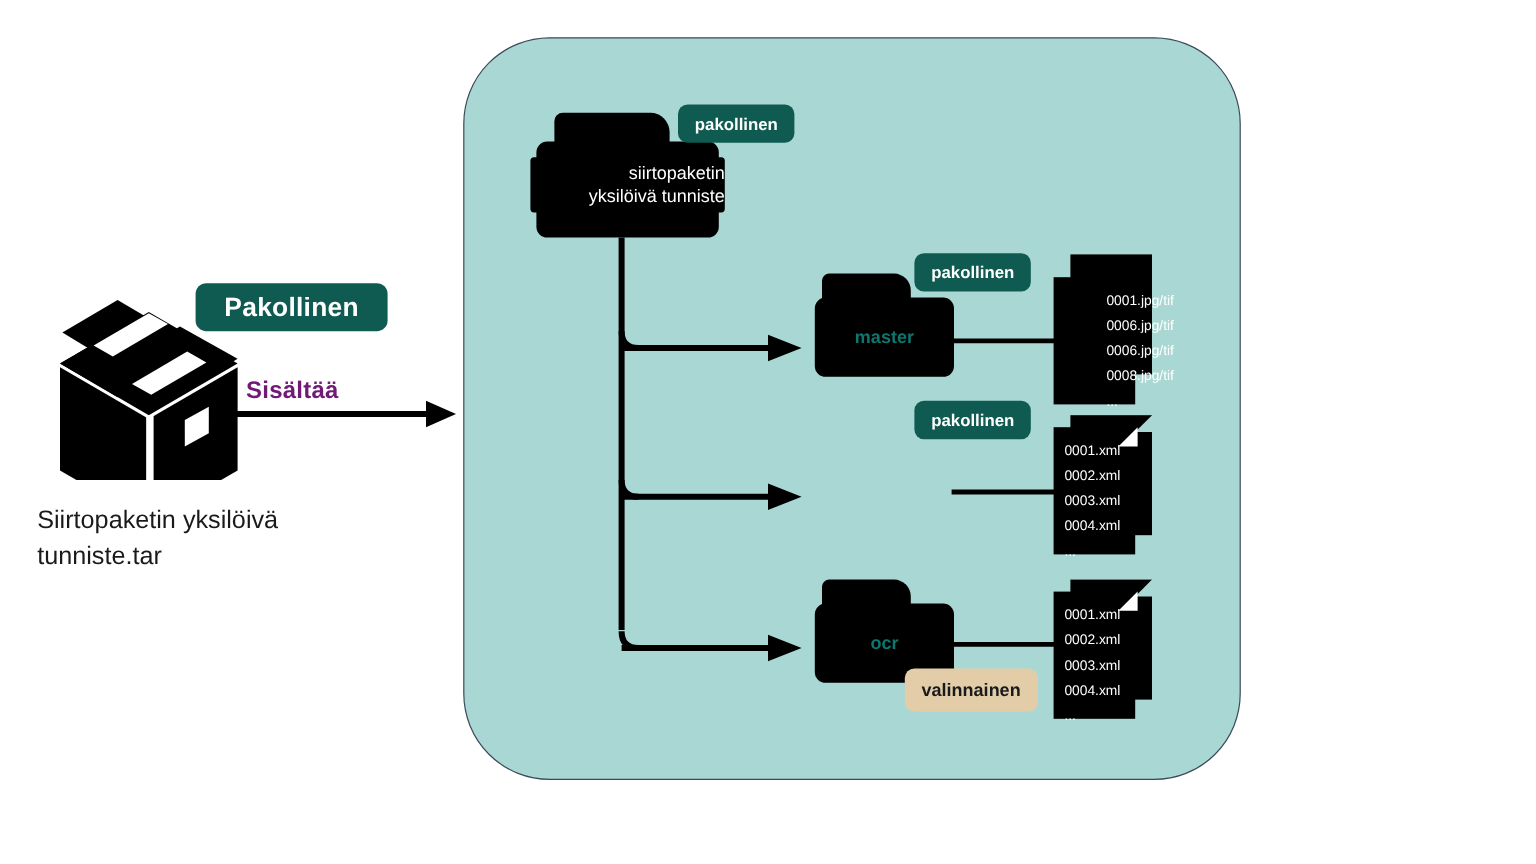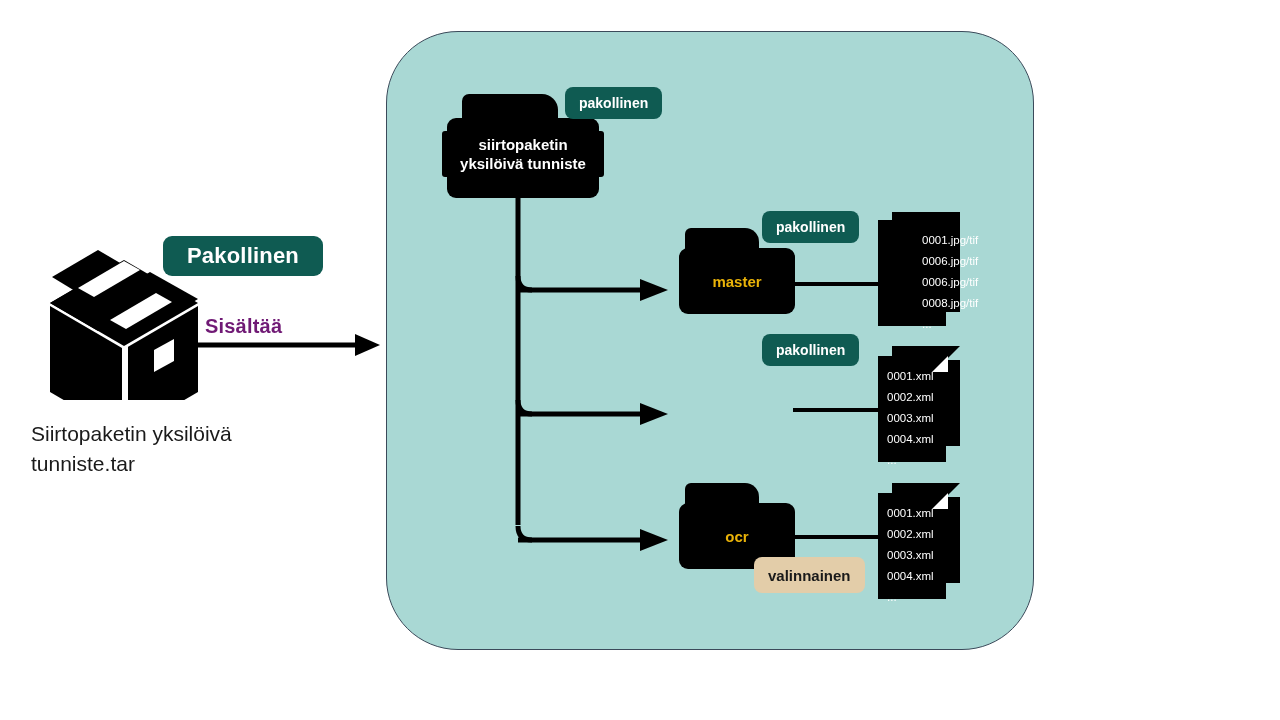--- a/index.html
+++ b/index.html
@@ -70,40 +70,40 @@
     background: #000000;
     border-radius: 7px 7px 0 0;
   }
   .folder-body {
     position: absolute;
     background: #000000;
     border-radius: 9px;
     display: flex;
     align-items: center;
     justify-content: center;
-    color: #eab308;
+    color: #0f766e;
     font-weight: bold;
   }
 
   
   #folder-root { left: 447px; top: 94px; width: 152px; height: 104px; }
   #folder-root .folder-tab { left: 15px; top: 0; width: 96px; height: 34px;
      border-radius: 7px 16px 0 0; }
   #folder-root .folder-body { left: 0; top: 24px; width: 152px; height: 80px;
      font-size: 15px; line-height: 19px; }
   #root-label-box {
     position: absolute;
     left: -5px; top: 37px;
     width: 162px;
     background: #000000;
     color: #ffffff;
     font-size: 15px;
     line-height: 19px;
-    font-weight: bold;
-    text-align: center;
+    font-weight: normal;
+    text-align: right;
     padding: 4px 0;
     border-radius: 3px;
   }
 
   
   .child-folder { width: 116px; height: 86px; }
   .child-folder .folder-tab { left: 6px; top: 0; width: 74px; height: 28px;
      border-radius: 6px 14px 0 0; }
   .child-folder .folder-body { left: 0; top: 20px; width: 116px; height: 66px;
      font-size: 15px; }
@@ -243,21 +243,21 @@
     <div class="folder-tab"></div>
     <div class="folder-body">master</div>
   </div>
 
   <div class="abs badge-small badge-teal" id="badge-master-pakollinen">
     <span>pakollinen</span>
   </div>
 
   <div class="docstack" id="docs-master">
     <div class="doc-shadow" style="left:14px; top:0; width:68px; height:100px;"></div>
-    <div class="doc-front" style="left:0; top:8px; width:68px; height:106px;padding-left:44px;">
+    <div class="doc-front" style="left:0; top:19px; width:68px; height:106px;padding-left:44px;">
       <span class="fname">0001.jpg/tif</span>
       <span class="fname">0006.jpg/tif</span>
       <span class="fname">0006.jpg/tif</span>
       <span class="fname">0008.jpg/tif</span>
       <span class="fname">...</span>
     </div>
   </div>
 
 
   <div class="abs badge-small badge-teal" id="badge-mix-pakollinen">

